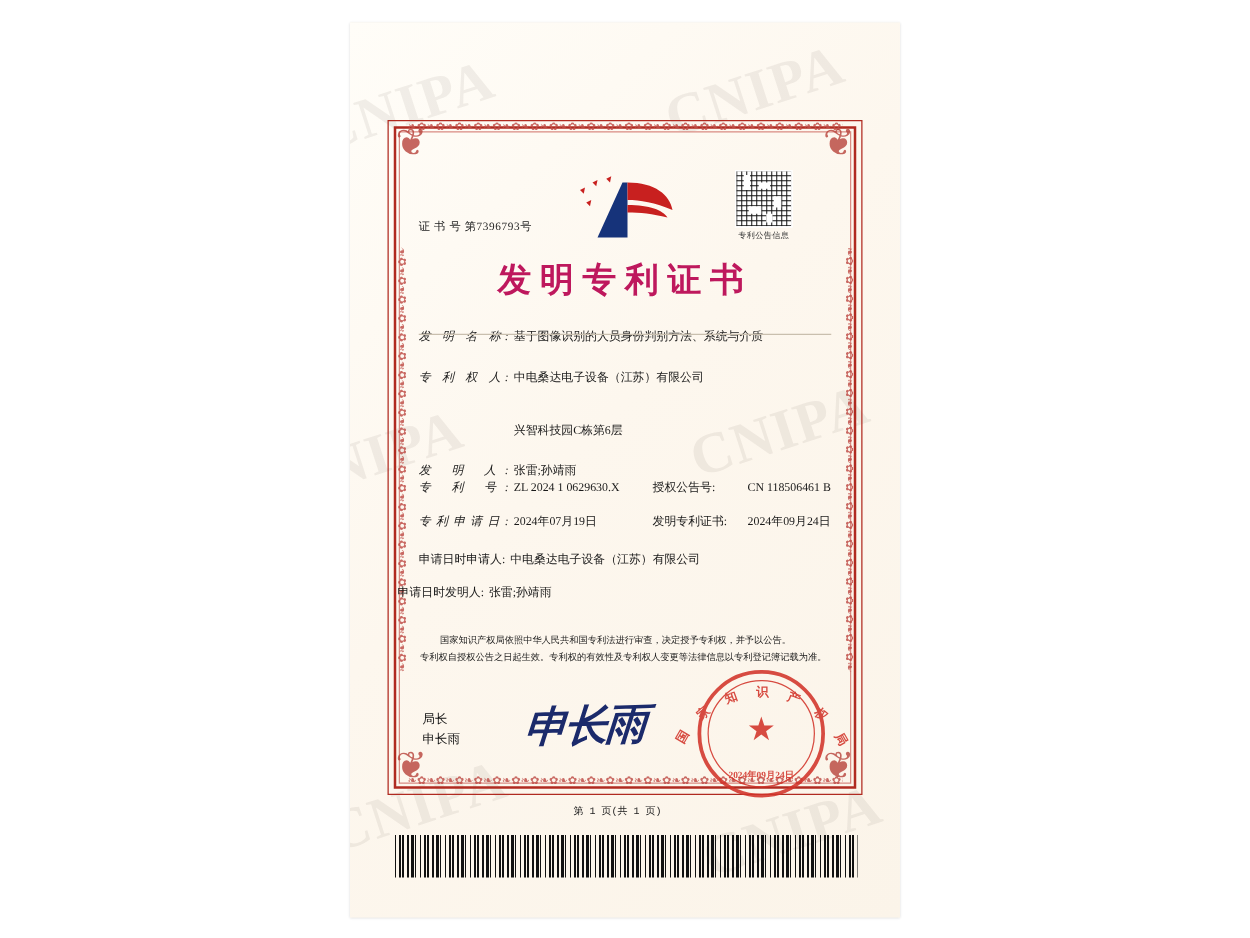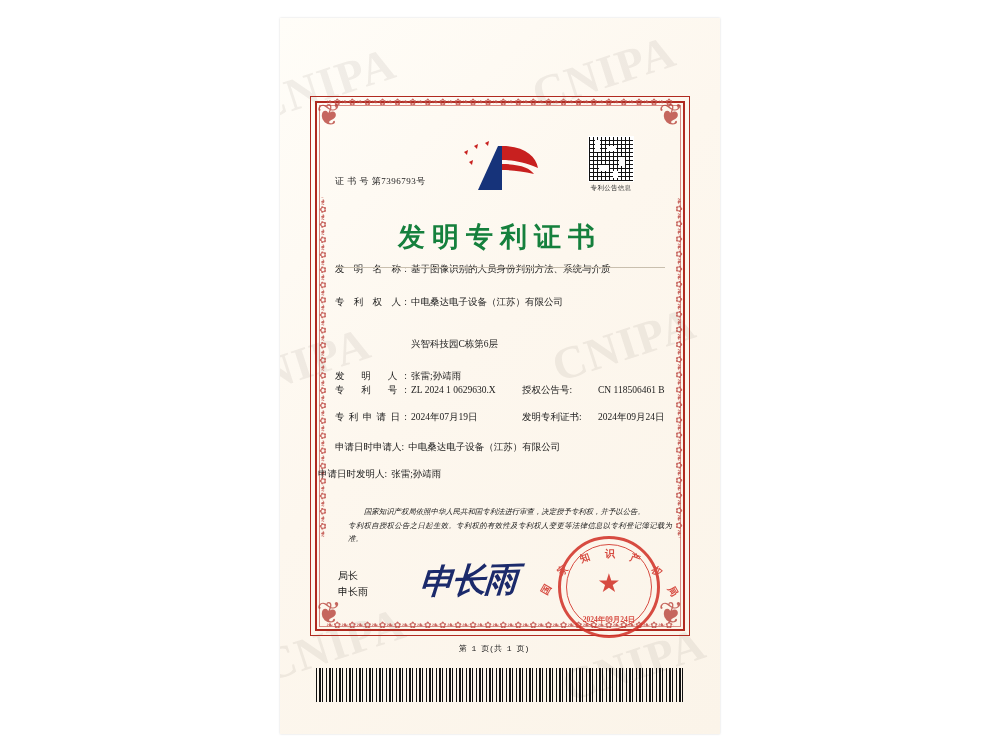--- a/index.html
+++ b/index.html
@@ -160,43 +160,44 @@
   .qr-cap {
     font-size: 6.5px;
     color: #333;
     margin-top: 2px;
     font-family: "Liberation Serif", serif;
     letter-spacing: .3px;
   }
   .title {
     position: absolute;
     left: 0;
-    top: 201px;
+    top: 188px;
     width: 440px;
     text-align: center;
     font-family: "Liberation Serif", serif;
     font-weight: bold;
     font-size: 27px;
     letter-spacing: 7px;
-    color: #15803d;
+    color: #be185d;
   }
 
   
   .field {
     position: absolute;
     font-family: "Liberation Serif", serif;
     font-size: 9.5px;
     color: #1a1a1a;
     white-space: nowrap;
   }
   .label {
     display: inline-block;
     width: 72px;
     text-align: justify;
     text-align-last: justify;
+    font-style: italic;
   }
   .label2 {
     display: inline-block;
     width: 72px;
   }
   .val { margin-left: 4px; text-align: right; }
 
   .divider {
     position: absolute;
     left: 55px;
@@ -211,21 +212,21 @@
     position: absolute;
     left: 52px;
     top: 487px;
     width: 340px;
     font-family: "Liberation Serif", serif;
     font-size: 7.4px;
     line-height: 13px;
     color: #1a1a1a;
     text-align: justify;
   }
-  .legal p { margin: 0 0 1px 16px; font-style: italic; }
+  .legal p { margin: 0 0 1px 4px; }
   .legal p.indent { text-indent: 16px; }
 
   
   .sig-label {
     position: absolute;
     left: 58px;
     top: 550px;
     font-family: "Liberation Serif", serif;
     font-size: 10px;
     line-height: 16px;

